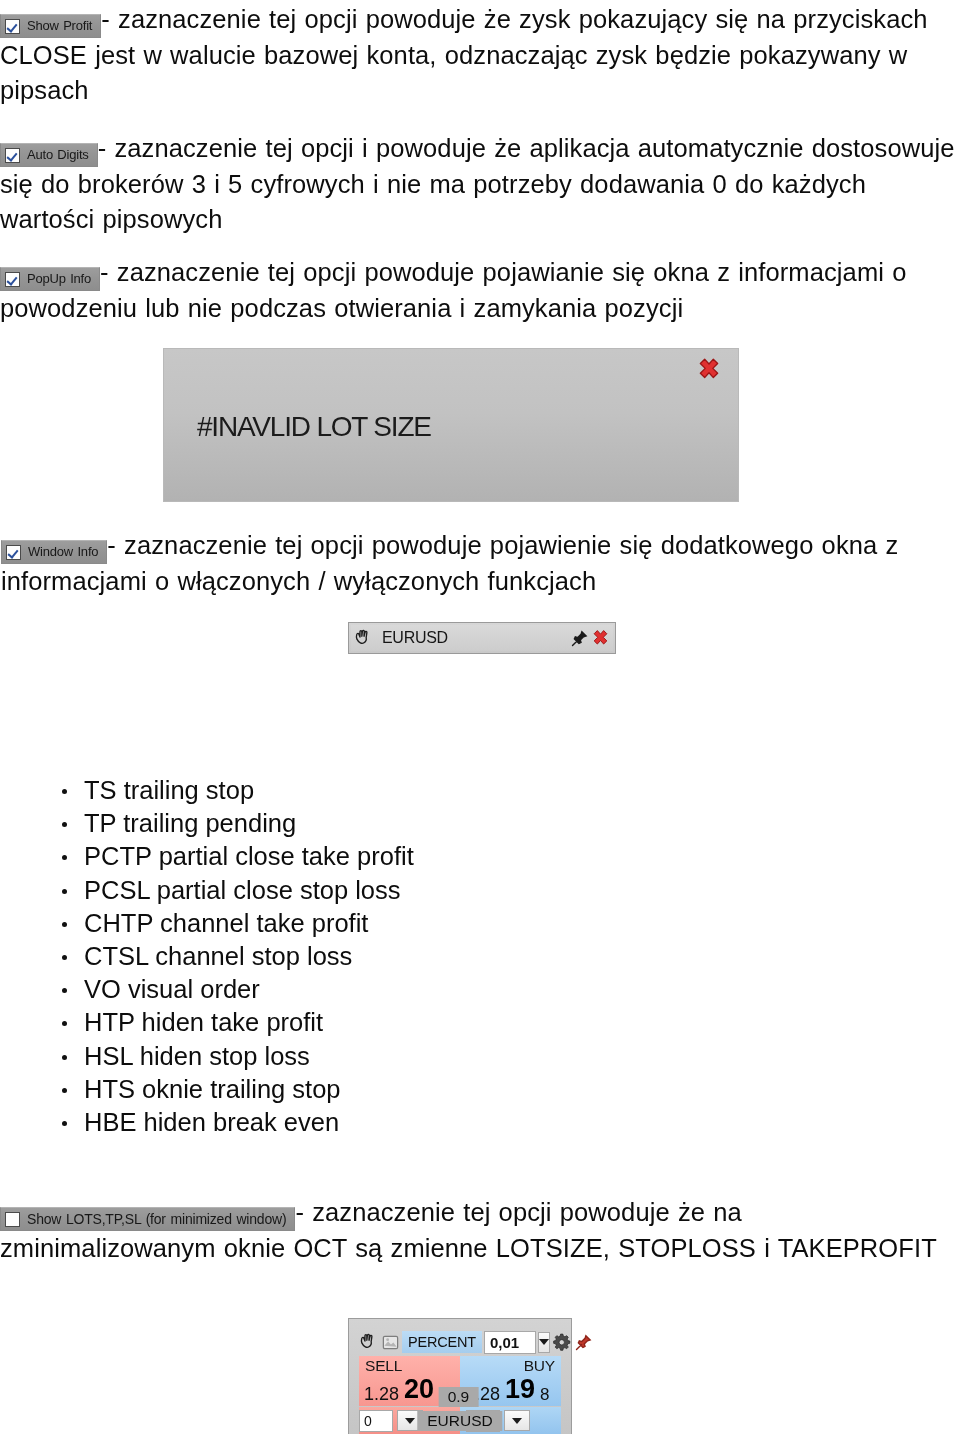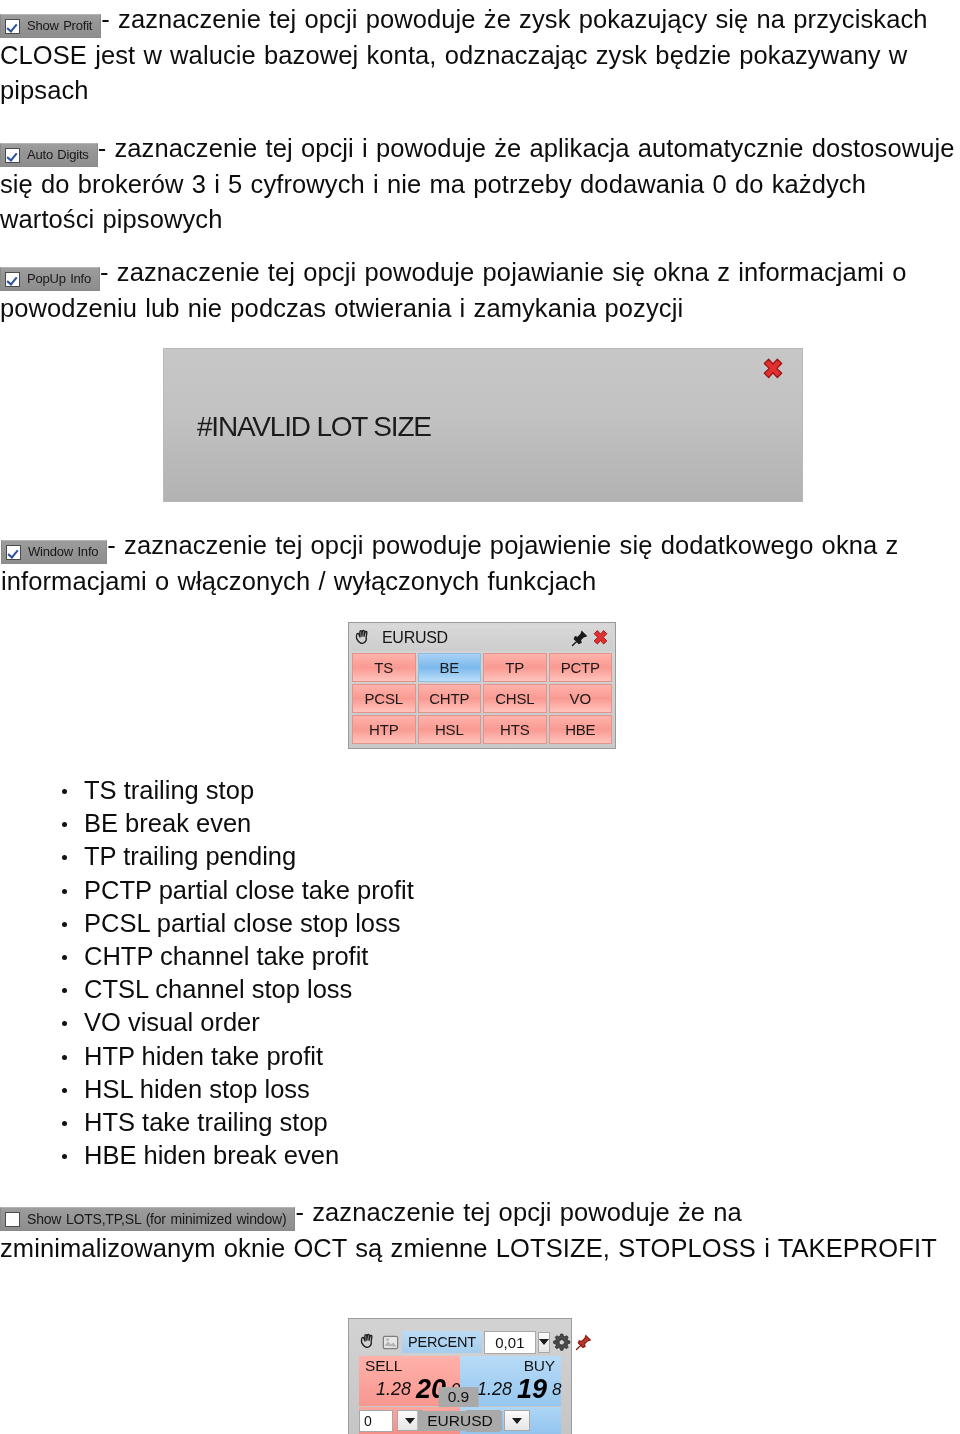--- a/index.html
+++ b/index.html
@@ -76,21 +76,21 @@
     margin-left: 7px;
     letter-spacing: -0.2px;
   }
   .cbbadge.small .lbl { font-size: 14px; }
 
   
   .invalid-popup {
     position: absolute;
     left: 163px;
     top: 348px;
-    width: 640px;
+    width: 576px;
     height: 154px;
     background: linear-gradient(to bottom, #c7c7c7 0%, #c2c2c2 42%, #b2b2b2 100%);
     border: 1px solid #b9b9b9;
     box-sizing: border-box;
   }
   .invalid-popup .msg {
     position: absolute;
     left: 33px;
     top: 62px;
     font-family: "Liberation Sans", sans-serif;
@@ -209,23 +209,23 @@
     padding: 3px 6px;
     letter-spacing: -0.2px;
     font-family: "Liberation Sans", sans-serif;
   }
   .oct-row1 .lotbox {
     background: #ffffff;
     border: 1px solid #a8a8a8;
     font-size: 15px;
     padding: 2px 5px;
     min-width: 40px;
-    text-align: center;
     font-family: "Liberation Sans", sans-serif;
     color: #111;
+    font-weight: bold;
   }
   .caretbtn {
     width: 26px;
     height: 21px;
     background: linear-gradient(to bottom,#fbfbfb,#e6e6e6);
     border: 1px solid #a8a8a8;
     display: flex;
     align-items: center;
     justify-content: center;
     cursor: pointer;
@@ -259,26 +259,25 @@
     font-size: 15.5px;
     color: #161616;
     font-family: "Liberation Sans", sans-serif;
     letter-spacing: -0.2px;
   }
   .oct-side.sell .sidelbl { left: 6px; }
   .oct-side.buy  .sidelbl { right: 6px; }
   .oct-side .pricerow {
     position: absolute;
     bottom: 1px;
-    left: 12px; right: 0;
-    display: flex;
-    align-items: center;
+    left: 0; right: 0;
+    display: flex;
+    align-items: flex-end;
     padding: 0 5px;
     box-sizing: border-box;
-    font-style: italic;
   }
   .oct-side .p-lead { font-size: 18px; color:#101010; font-family:"Liberation Sans", sans-serif;}
   .oct-side .p-big  { font-size: 27px; font-weight: bold; color:#000; margin:0 5px; font-family:"Liberation Sans", sans-serif;}
   .oct-side .p-tail { font-size: 17px; color:#101010; font-family:"Liberation Sans", sans-serif;}
   .oct-side.buy .pricerow { justify-content: flex-start; }
   .oct-side.sell .pricerow { justify-content: flex-start; }
   .oct-spread {
     position: absolute;
     left: 50%;
     transform: translateX(-54%);
@@ -390,48 +389,33 @@
           <path d="M11.5 1.8 L16 6.3 L13.2 7.2 L9.8 10.6 L10.6 13.2 L8.4 14.2 L3.6 9.4
                    L4.6 7.2 L7.2 8 L10.6 4.6 Z M7 11 L1.6 16.4" fill="#1a1a1a" stroke="#1a1a1a" stroke-width="1.5" stroke-linecap="round"></path>
         </svg>
       </span>
       <span class="x-icon-sm">
         <svg viewBox="0 0 24 24" width="19" height="19" aria-hidden="true">
           <path d="M4 6 L8 2 L12 6.5 L16 2 L20 6 L15.5 10.5 L20 15 L16 19 L12 14.5 L8 19 L4 15 L8.5 10.5 Z" fill="#e03030" stroke="#9c1414" stroke-width="1.2" stroke-linejoin="round"></path>
         </svg>
       </span>
     </div>
-    <div class="btn-grid">
-      <div class="gbtn">TS</div>
-      <div class="gbtn active">BE</div>
-      <div class="gbtn">TP</div>
-      <div class="gbtn">PCTP</div>
-      <div class="gbtn">PCSL</div>
-      <div class="gbtn">CHTP</div>
-      <div class="gbtn">CHSL</div>
-      <div class="gbtn">VO</div>
-      <div class="gbtn">HTP</div>
-      <div class="gbtn">HSL</div>
-      <div class="gbtn">HTS</div>
-      <div class="gbtn">HBE</div>
-    </div>
   </div>
 
   <ul class="blist" style="position:absolute; left:0; top:774px; width:700px;">
     <li>TS trailing stop</li>
-    <li>BE break even</li>
     <li>TP trailing pending</li>
     <li>PCTP partial close take profit</li>
     <li>PCSL partial close stop loss</li>
     <li>CHTP channel take profit</li>
     <li>CTSL channel stop loss</li>
     <li>VO visual order</li>
     <li>HTP hiden take profit</li>
     <li>HSL hiden stop loss</li>
-    <li>HTS take trailing stop</li>
+    <li>HTS oknie trailing stop</li>
     <li>HBE hiden break even</li>
   </ul>
 
   <div style="position:absolute; left:0; top:1195px; width:957px;">
     <p class="para" style="margin:0;">
       <span class="cbbadge small">
         <span class="box"></span><span class="lbl">Show LOTS,TP,SL (for minimized window)</span>
       </span><span>- zaznaczenie tej opcji powoduje że na zminimalizowanym oknie OCT są zmienne LOTSIZE, STOPLOSS i TAKEPROFIT</span>
     </p>
   </div>

